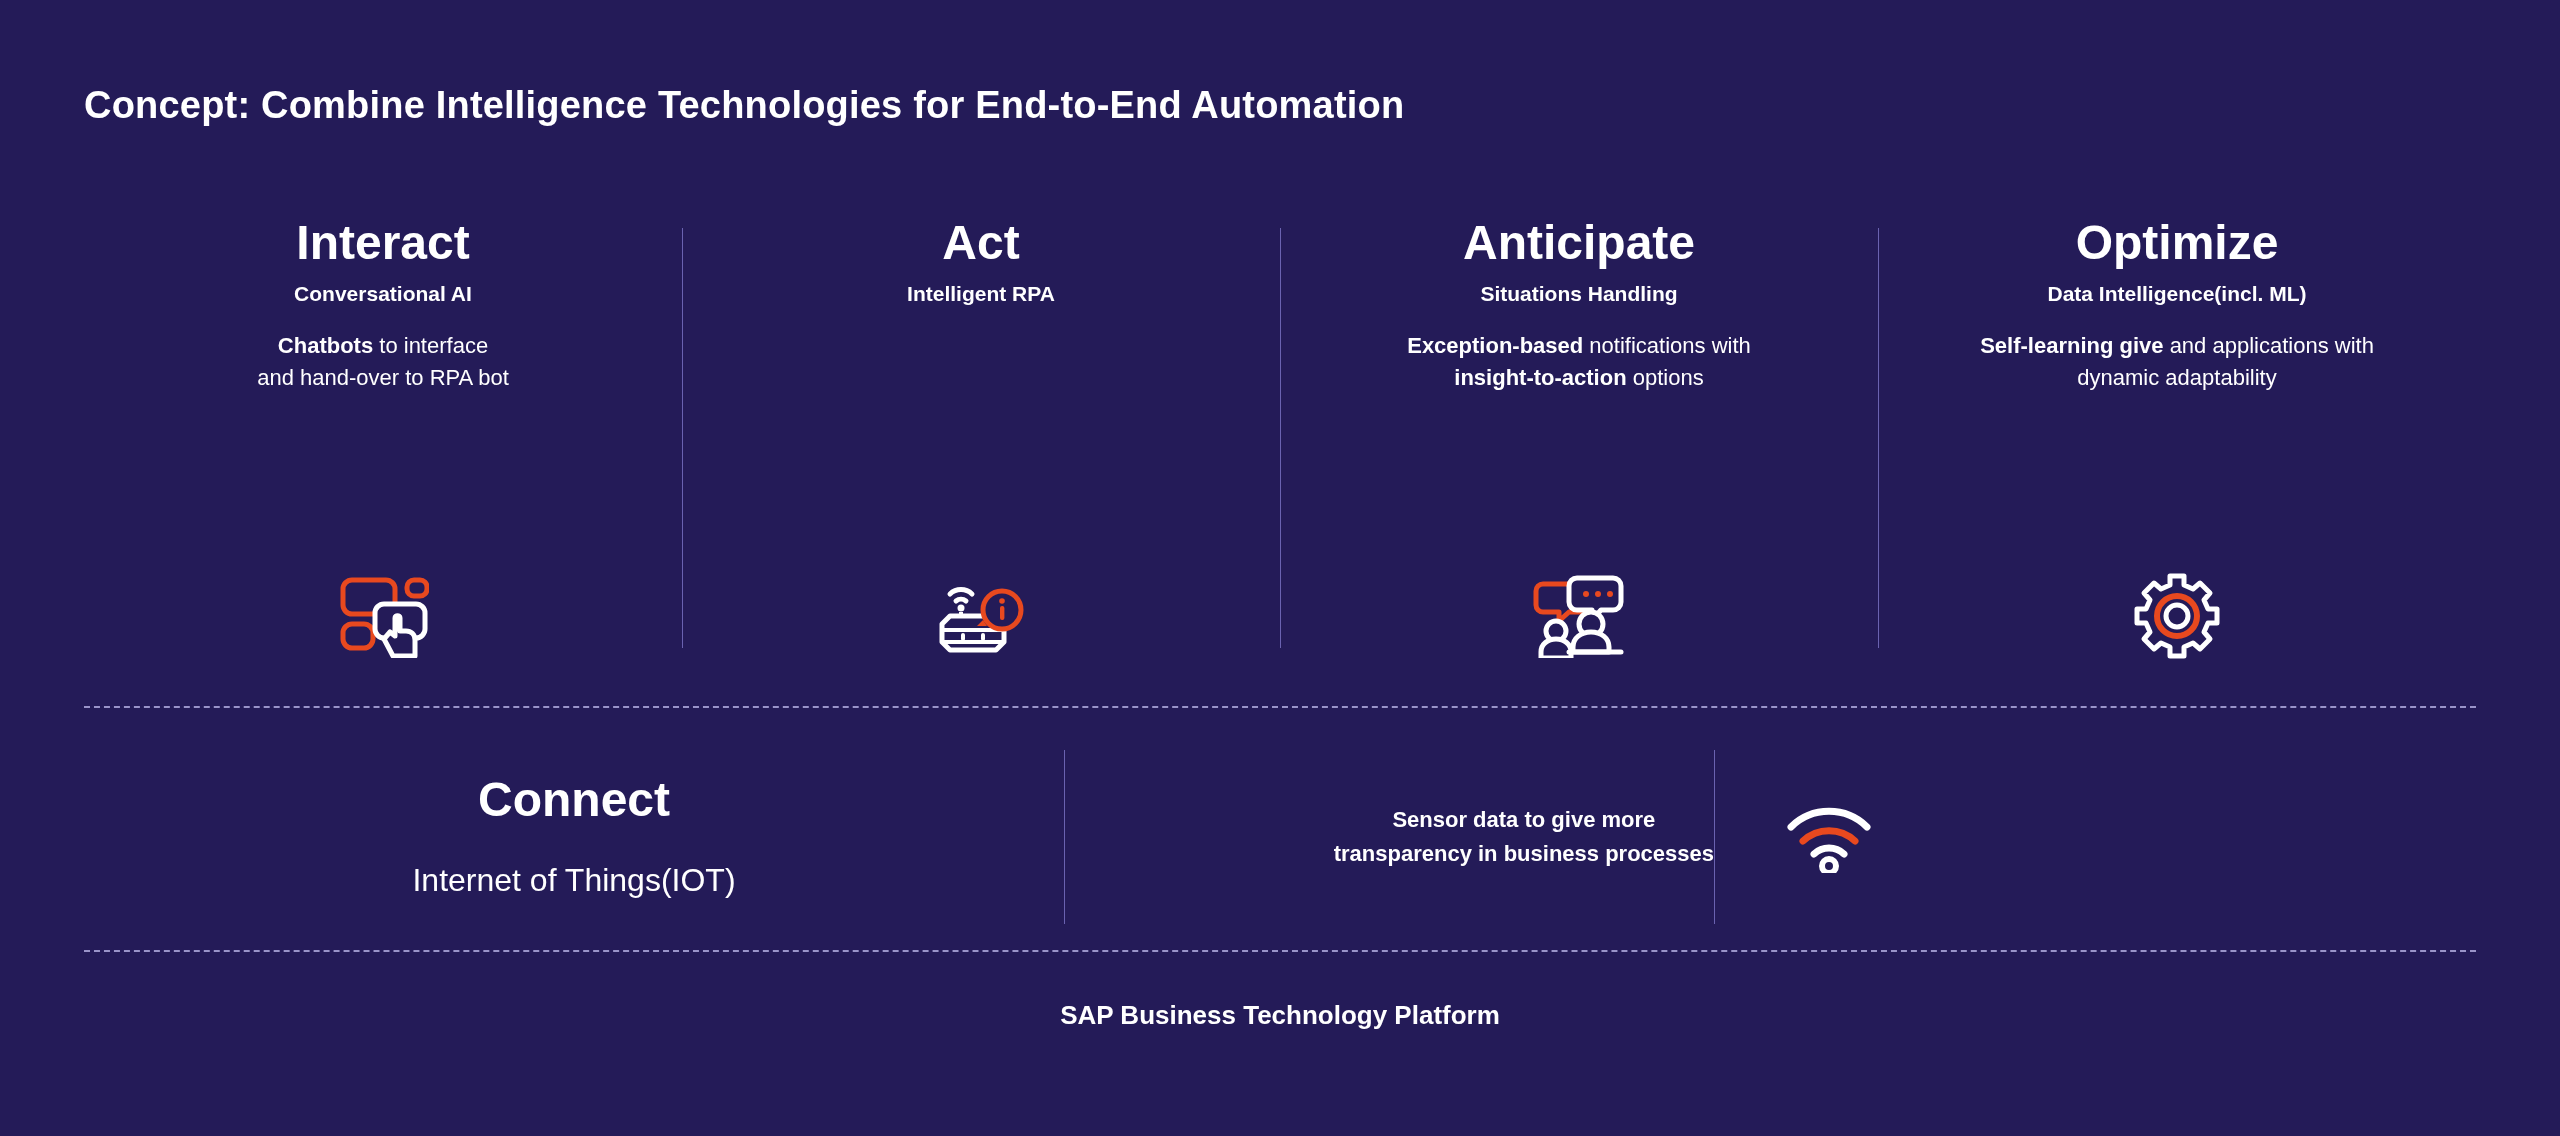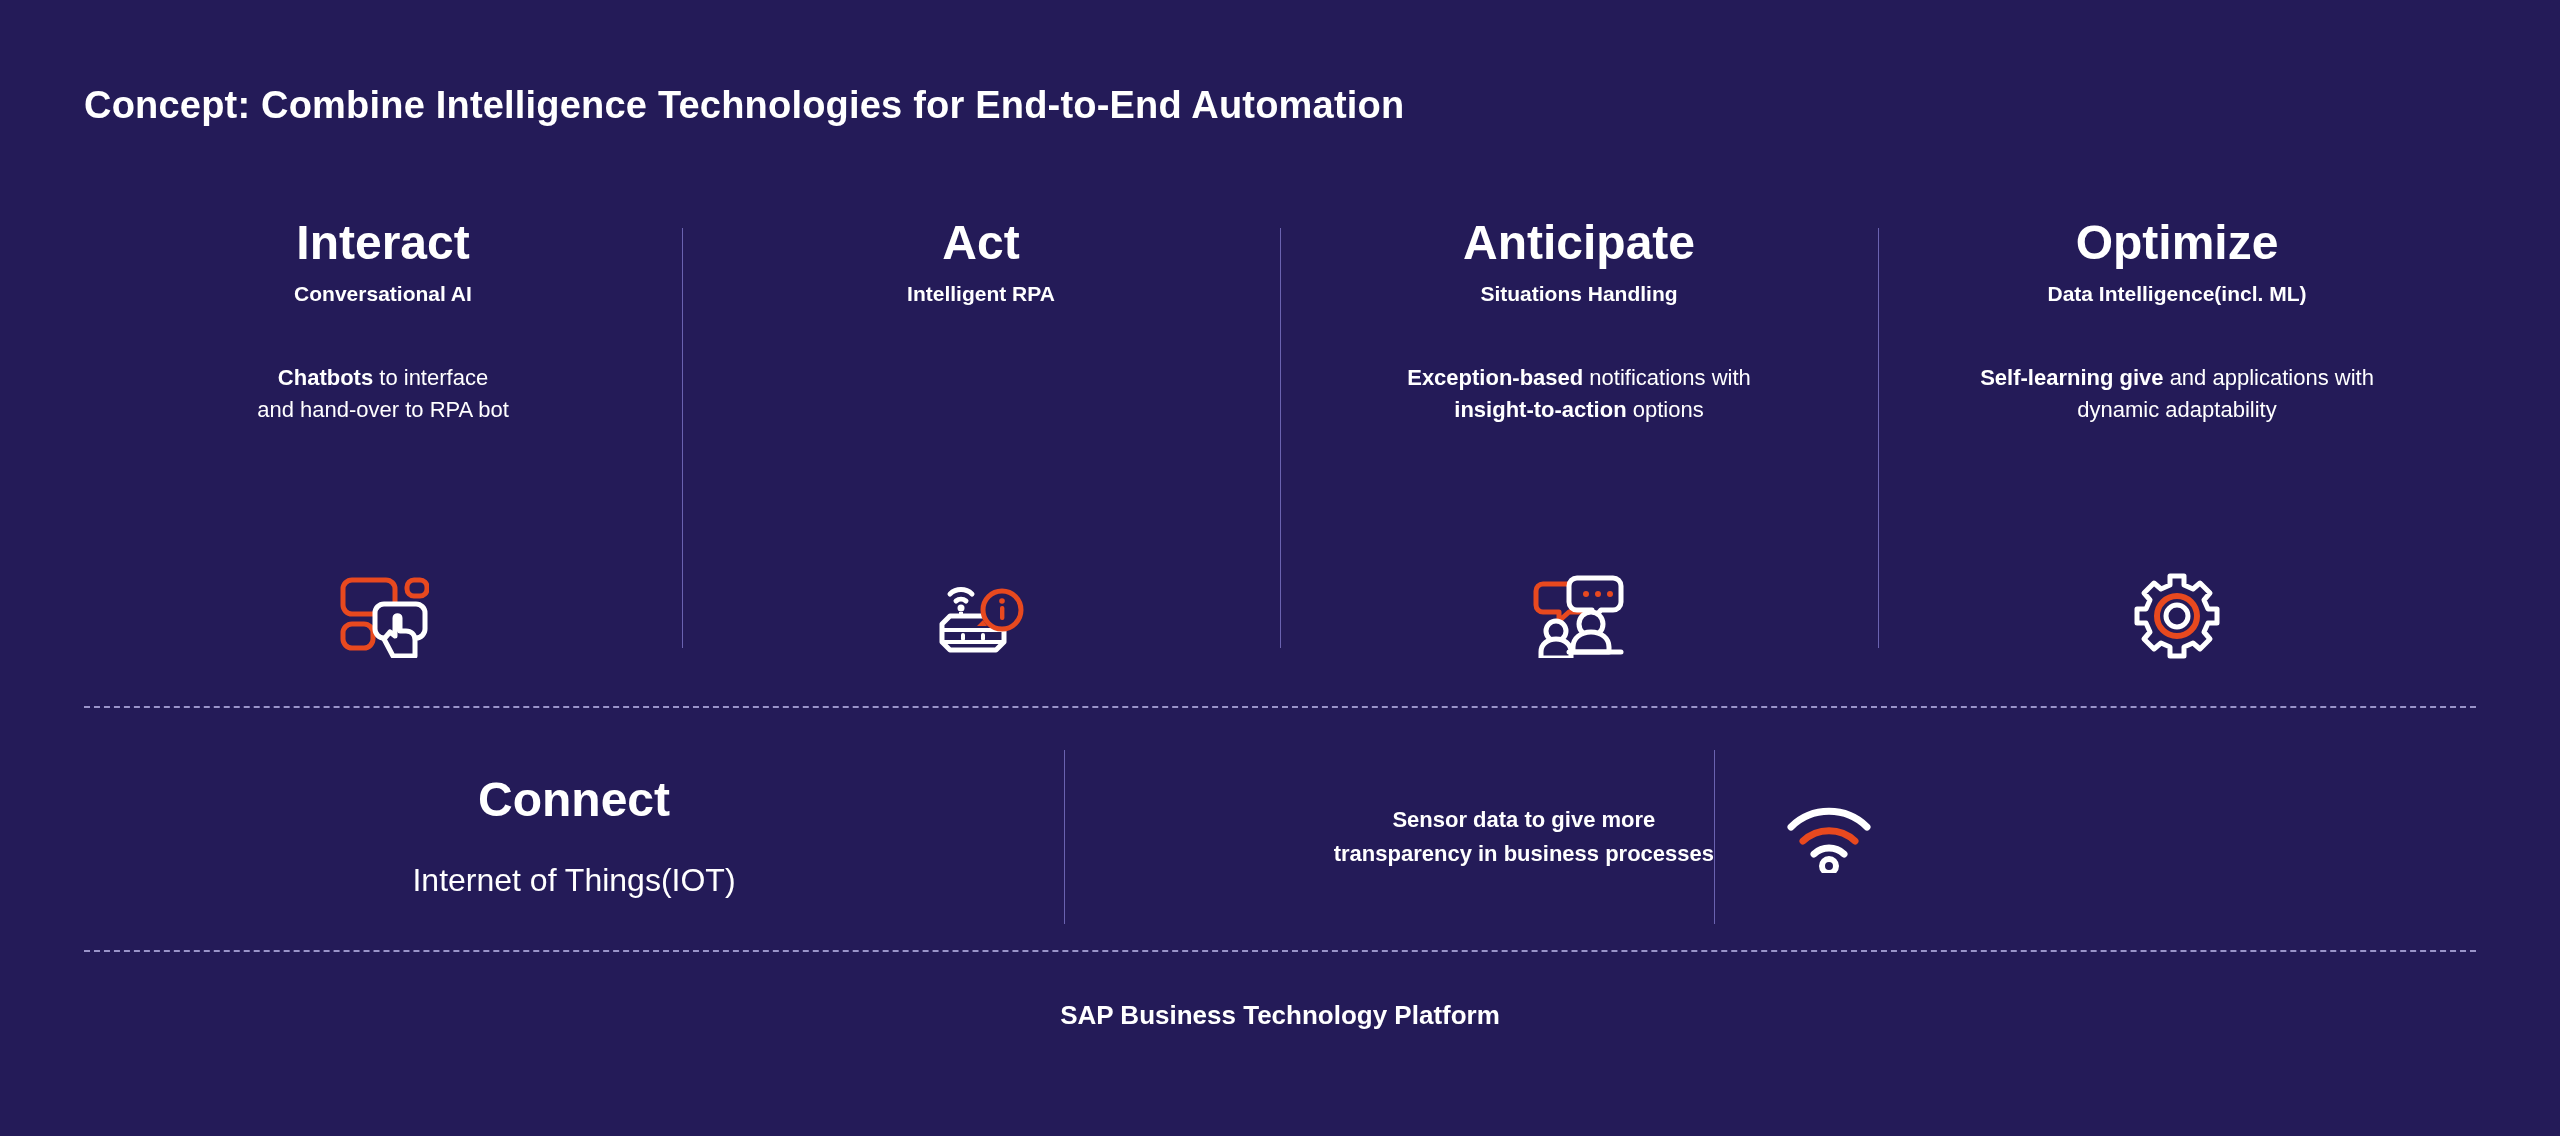--- a/index.html
+++ b/index.html
@@ -76,21 +76,21 @@
     font-weight: bold;
     margin-top: 14px;
     white-space: nowrap;
   }
 
   .col-body {
     font-size: 22px;
     font-weight: normal;
     line-height: 1.45;
     text-align: center;
-    margin-top: 56px;
+    margin-top: 24px;
     max-width: 560px;
   }
   .col-body b { font-weight: bold; }
 
   .col-icon {
     margin-top: auto;
     margin-bottom: 16px;
     height: 92px;
     display: flex;
     align-items: center;

